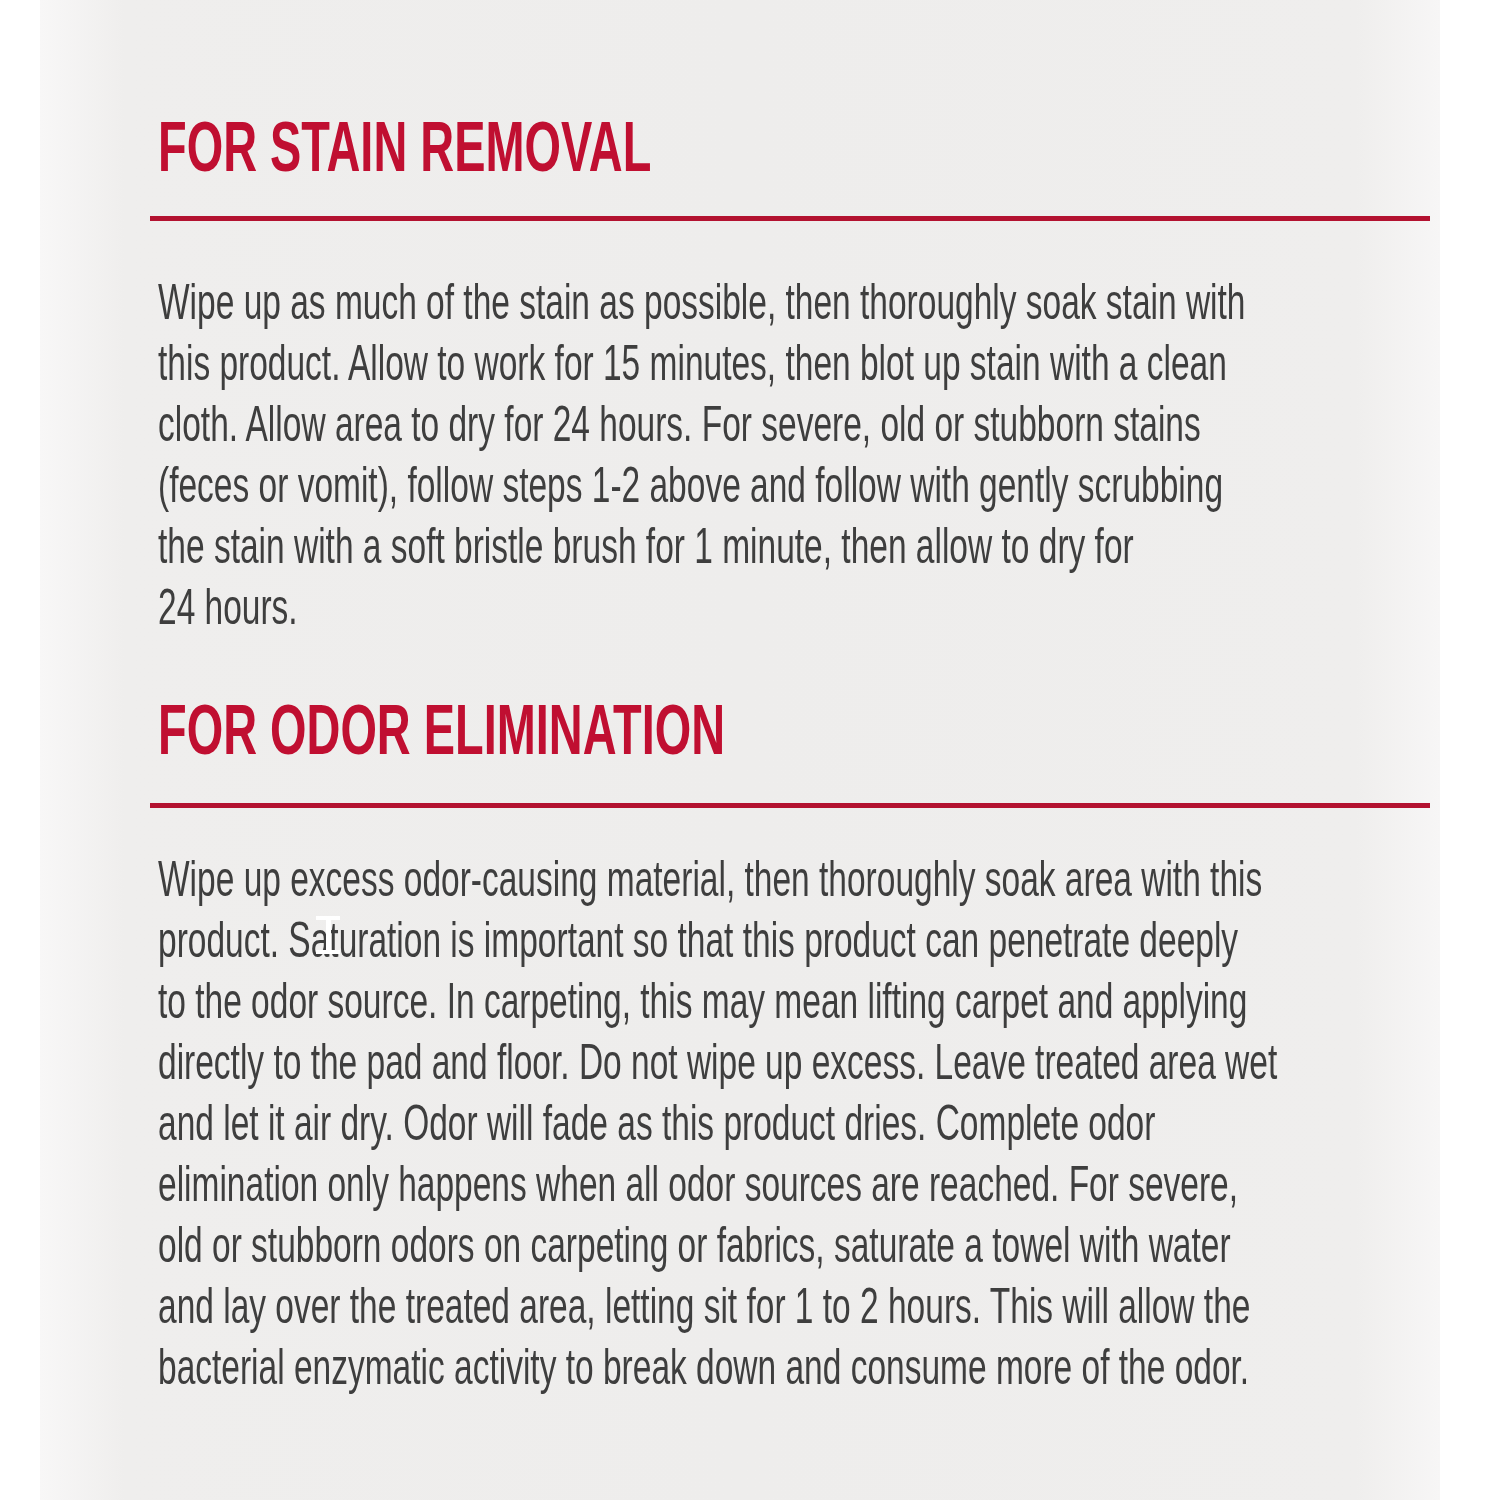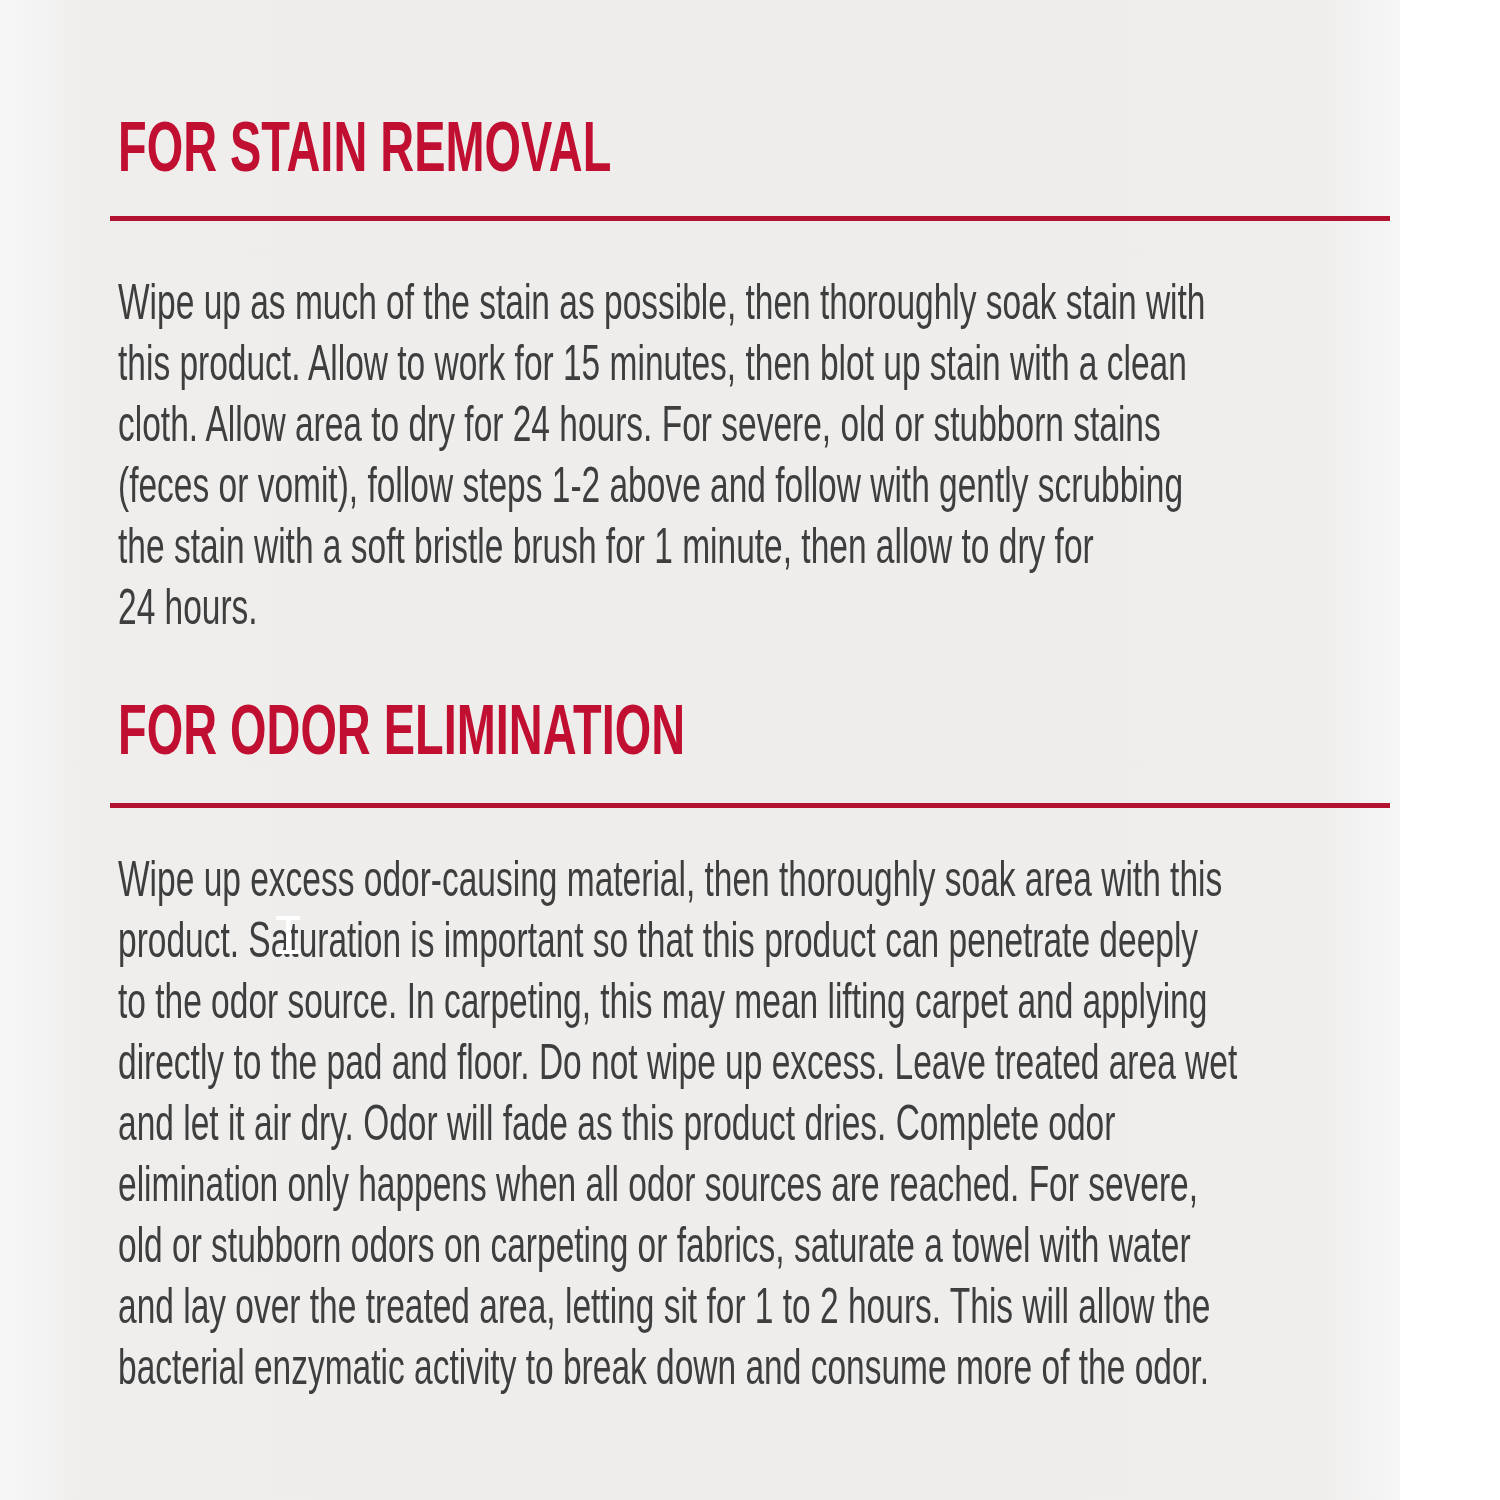--- a/index.html
+++ b/index.html
@@ -7,20 +7,21 @@
     padding: 0;
     background: #ffffff;
   }
   .page {
     position: relative;
     width: 1400px;
     height: 1500px;
     overflow: hidden;
     background: linear-gradient(90deg, #f8f7f7 0%, #efeeed 6%, #eeedec 50%, #efeeed 94%, #f7f6f6 100%);
     font-family: "Liberation Sans", sans-serif;
+    margin-left: 40px;
   }
   .section-heading {
     position: absolute;
     left: 118px;
     margin: 0;
     color: #c00f31;
     font-size: 70px;
     line-height: 70px;
     font-weight: 700;
     letter-spacing: 0px;

